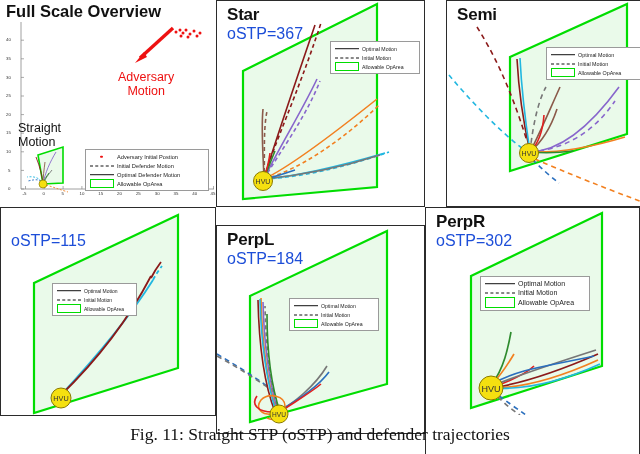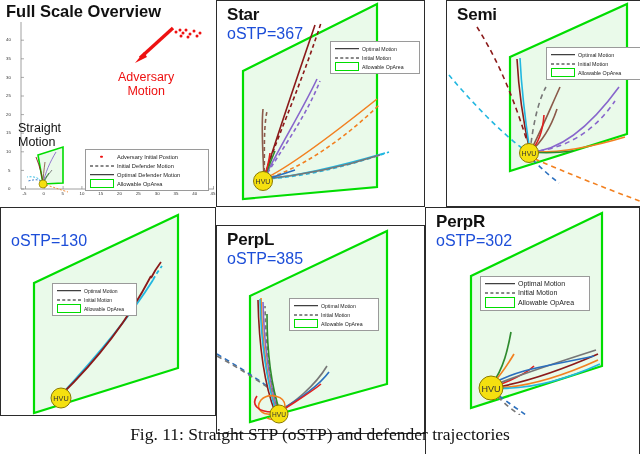--- a/index.html
+++ b/index.html
@@ -317,21 +317,21 @@
           <span class="legend-text">Initial Motion</span>
         </div>
         <div class="legend-row">
           <span class="legend-key k-box"></span>
           <span class="legend-text">Allowable OpArea</span>
         </div>
       </div>
     </div>
 
     <div class="panel bordered" style="left:0; top:207px; width:216px; height:209px;">
-      <div class="panel-metric">oSTP=130</div>
+      <div class="panel-metric">oSTP=115</div>
 
       <svg class="plotsvg" width="214" height="207" viewBox="0 0 214 207">
         <polygon points="33,75 177,7 177,160 33,205" fill="#eafaea" stroke="#00dd00" stroke-width="2.2"></polygon>
         <g fill="none" stroke-width="1.8">
           <path d="M59,188 C85,160 125,115 152,72" stroke="#22b7e0"></path>
           <path d="M59,188 C88,160 123,120 150,68" stroke="#8b1a1a"></path>
           <path d="M150,70 C153,64 157,58 160,54" stroke="#8b1a1a"></path>
           <path d="M152,72 C155,66 158,62 161,58" stroke="#22b7e0" stroke-dasharray="4,3"></path>
         </g>
         <circle cx="60" cy="190" r="10" fill="#f5e010" stroke="#8a7a00" stroke-width="1"></circle>
@@ -349,21 +349,21 @@
         </div>
         <div class="legend-row">
           <span class="legend-key k-box"></span>
           <span class="legend-text">Allowable OpArea</span>
         </div>
       </div>
     </div>
 
     <div class="panel bordered" style="left:216px; top:225px; width:209px; height:209px;">
       <div class="panel-title">PerpL</div>
-      <div class="panel-metric">oSTP=385</div>
+      <div class="panel-metric">oSTP=184</div>
 
       <svg class="plotsvg" width="207" height="207" viewBox="0 0 207 207">
         <polygon points="33,70 170,5 170,158 33,196" fill="#eafaea" stroke="#00dd00" stroke-width="2.2"></polygon>
         <g fill="none" stroke-width="1.6">
           <path d="M0,128 C20,140 40,152 58,166" stroke="#2a6fbe" stroke-dasharray="5,4"></path>
           <path d="M0,130 C22,142 42,155 60,168" stroke="#777777" stroke-dasharray="5,4"></path>
           <path d="M58,186 C48,160 42,122 41,74" stroke="#8b1a1a"></path>
           <path d="M60,186 C51,158 45,120 44,72" stroke="#f28020"></path>
           <path d="M59,186 C50,156 44,118 43,73" stroke="#22b7e0"></path>
           <path d="M61,186 C53,158 47,122 46,76" stroke="#8866cc"></path>

